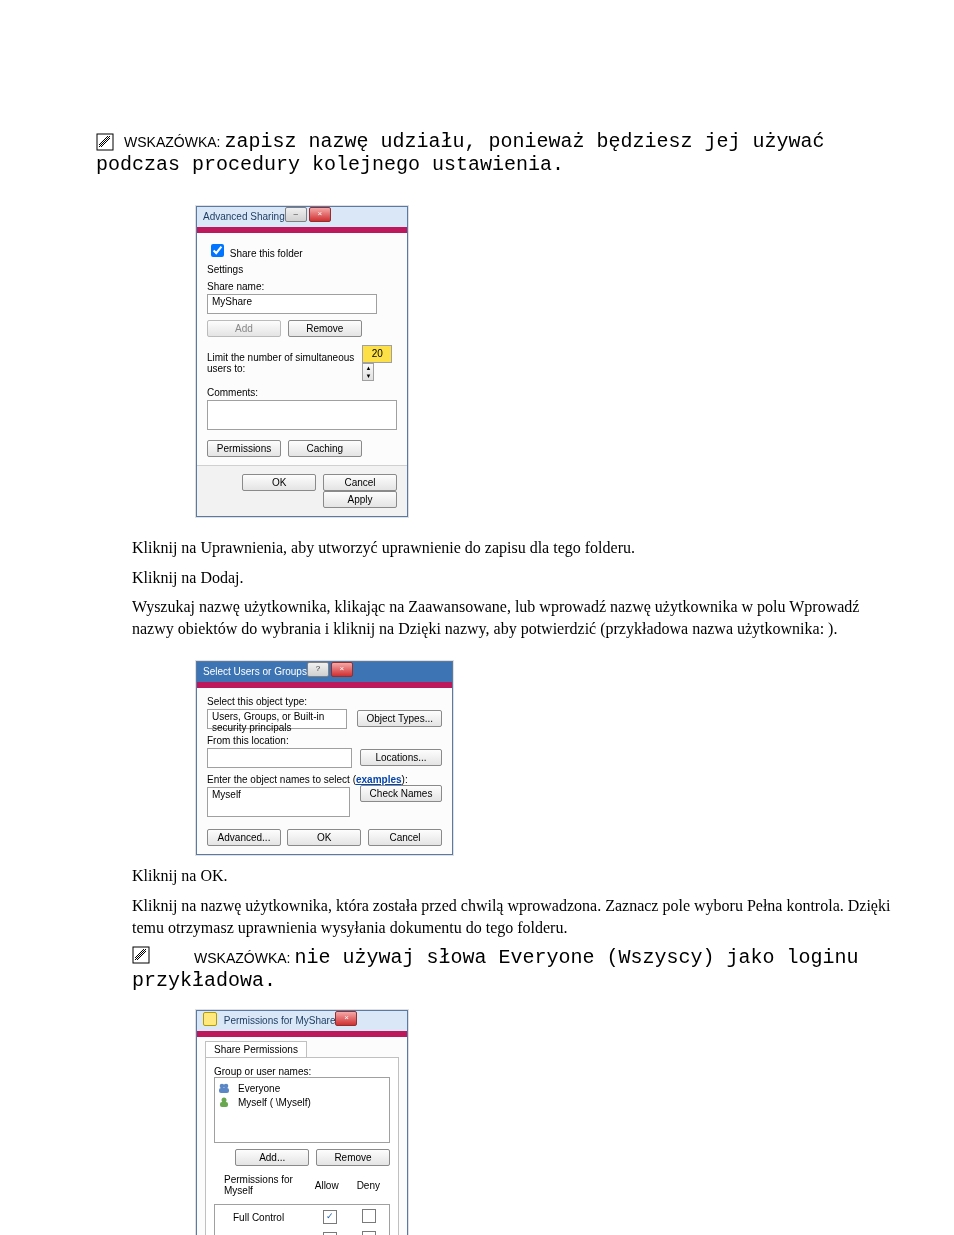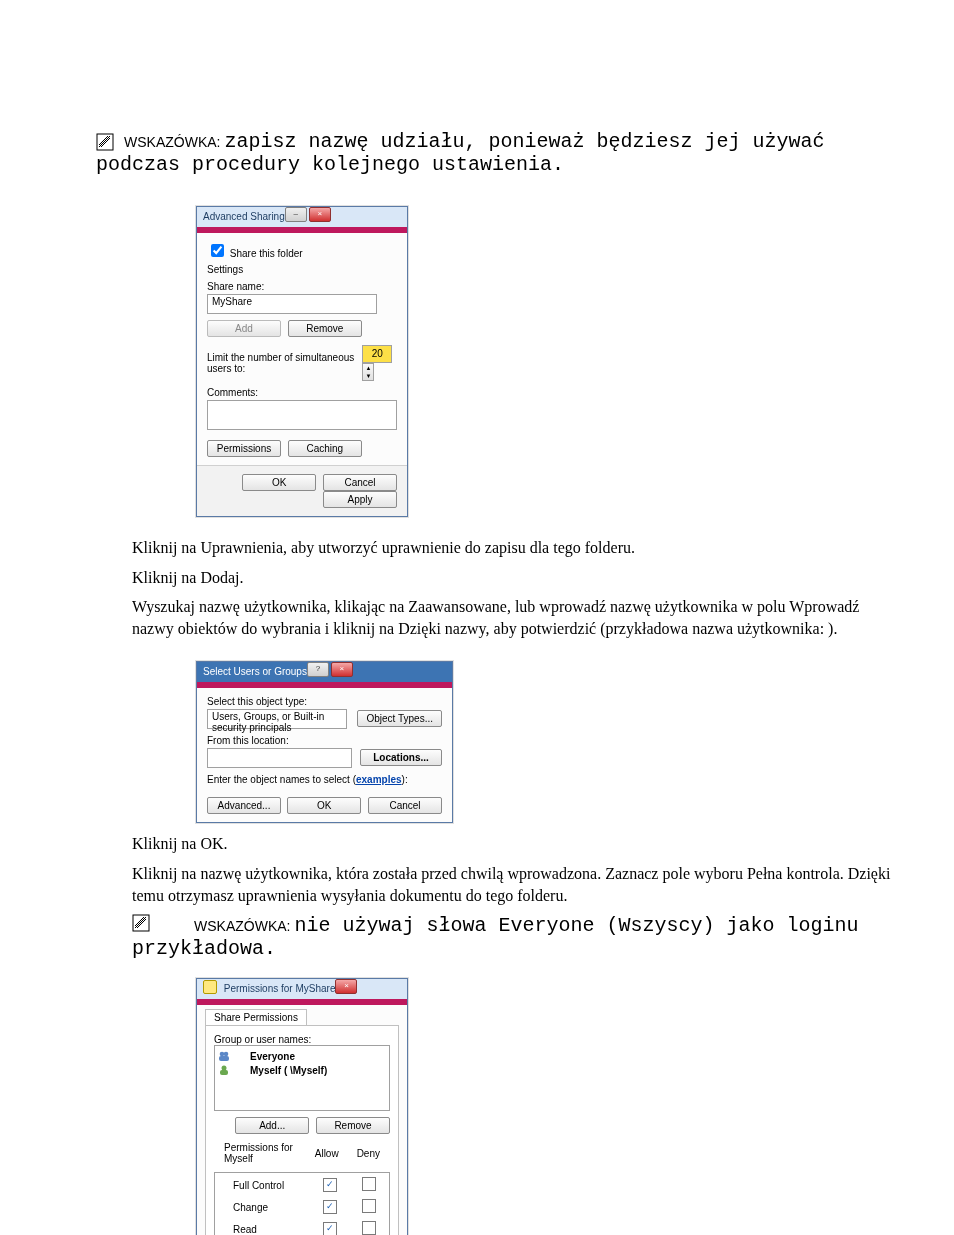--- a/index.html
+++ b/index.html
@@ -141,24 +141,23 @@
   .group-title { font-size:10px; margin-bottom:4px;}
   .link { color:#0645ad; text-decoration: underline; font-weight: bold; }
   .listbox {
     border:1px solid #a0a0a0;
     background:#fff;
     height:58px;
     padding:3px;
   }
   .listitem {
     display:flex;align-items:center;
-    gap:20px;
+    gap:8px;
     font-size:10px;
     padding:1px 0;
-    font-weight:bold;
   }
   .perm-table {
     width:100%;
     font-size:10px;
     border:1px solid #a0a0a0;
     background:#fff;
     margin-top:4px;
   }
   .perm-table th { font-weight:normal; text-align:left; padding:2px 8px; font-size:10px;}
   .perm-table td { padding:2px 8px;}
@@ -242,27 +241,31 @@
       <div class="wb">×</div>
     </div>
   </div>
   <div class="dlg-body">
     <span class="field-label" style="margin-top:0">Select this object type:</span>
     <div style="display:flex;gap:6px;align-items:center;">
       <div class="textinput" style="flex:1;width:auto;">Users, Groups, or Built-in security principals</div>
       <span class="win-btn" style="min-width:64px;">Object Types...</span>
     </div>
     <span class="field-label">From this location:</span>
-    <div style="display:flex;gap:4px;align-items:center;font-weight:bold;">
+    <div style="display:flex;gap:4px;align-items:center;">
       <div class="textinput" style="flex:1;width:auto;color:#bbb;"> </div>
       <span class="win-btn" style="min-width:64px;">Locations...</span>
     </div>
     <span class="field-label">
       <span>Enter the object names to select (</span><span class="link">examples</span><span>):</span>
     </span>
+    <div style="display:flex;gap:6px;align-items:flex-start;">
+      <div class="textinput" style="flex:1;width:auto;height:26px;">Myself</div>
+      <span class="win-btn" style="min-width:64px;">Check Names</span>
+    </div>
     <div style="display:flex;justify-content:space-between;margin-top:12px;">
       <span class="win-btn" style="margin:0;">Advanced...</span>
       <span>
         <span class="win-btn">OK</span>
         <span class="win-btn">Cancel</span>
       </span>
     </div>
   </div>
 </div>
 

